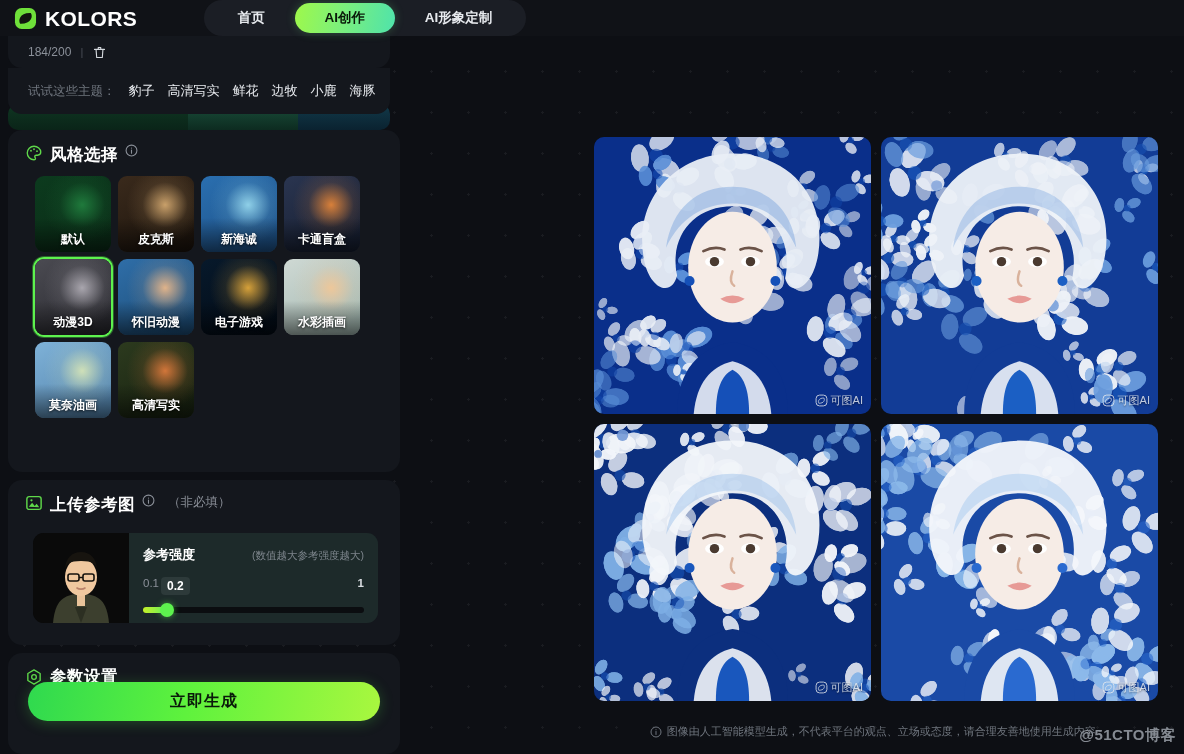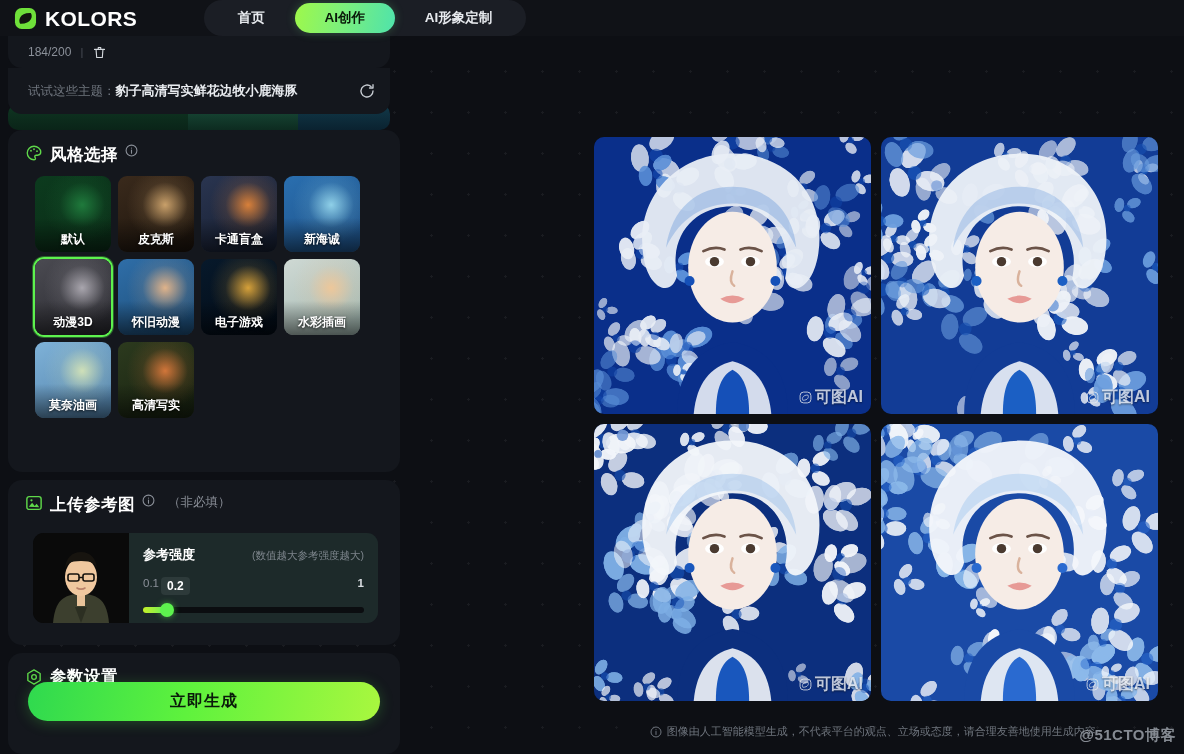--- a/index.html
+++ b/index.html
@@ -72,21 +72,21 @@
   .themes-row {
     position: absolute; left: 8px; top: 68px; width: 382px; height: 46px;
     background: #14171d;
     border-bottom-left-radius: 14px; border-bottom-right-radius: 14px;
     display: flex; align-items: center;
     padding: 0 14px 0 20px;
     z-index: 11;
   }
   .themes-label { color: #6f757e; font-size: 12.5px; white-space: nowrap; }
   .theme-chip {
-    color: #e9ecf0; font-size: 13px; font-weight: bold; 
+    color: #e9ecf0; font-size: 13px; font-weight: normal; margin-left: 13px;
     cursor: pointer; white-space: nowrap;
   }
   .refresh-ico { margin-left: auto; width: 18px; height: 18px; cursor: pointer; }
 
   
   .carousel-sliver {
     position: absolute; left: 8px; top: 104px; width: 382px; height: 26px;
     border-radius: 10px; overflow: hidden; z-index: 5;
   }
   .carousel-sliver i { position: absolute; top: 0; height: 26px; display: block; }
@@ -195,21 +195,21 @@
   }
   .result-card {
     position: relative; border-radius: 10px; overflow: hidden; cursor: pointer;
     background: #0b1630;
   }
   .result-card .wm {
     position: absolute; right: 8px; bottom: 6px;
     display: flex; align-items: center; gap: 3px;
     opacity: .82; pointer-events: none;
   }
-  .wm-txt { color: #e7eaee; font-size: 16px; font-weight: bold; text-shadow: 0 1px 2px rgba(0,0,0,.6); }
+  .wm-txt { color: #e7eaee; font-size: 11px; font-weight: normal; text-shadow: 0 1px 2px rgba(0,0,0,.6); }
 
   .footer-note {
     position: absolute; left: 594px; top: 724px; width: 564px;
     display: flex; align-items: center; justify-content: center; gap: 5px;
     color: #6f757e; font-size: 11px;
   }
   .watermark {
     position: absolute; right: 8px; top: 726px;
     color: #9aa0a8; font-size: 15px; font-weight: bold; letter-spacing: .5px;
     opacity: .85;
@@ -287,28 +287,28 @@
         <div class="thumb" style="background: radial-gradient(circle at 62% 38%, rgb(31, 122, 60) 0%, rgba(31, 122, 60, 0.133) 34%, transparent 58%), linear-gradient(150deg, rgb(12, 59, 30) 0%, rgb(10, 42, 22) 100%);"></div>
         <div class="thumb" style="background: linear-gradient(transparent 55%, rgba(0, 0, 0, 0.55) 100%);"></div>
         <div class="cap">默认</div>
       </div>
       <div class="style-card">
         <div class="thumb" style="background: radial-gradient(circle at 62% 38%, rgb(201, 160, 106) 0%, rgba(201, 160, 106, 0.133) 34%, transparent 58%), linear-gradient(150deg, rgb(58, 42, 28) 0%, rgb(26, 18, 11) 100%);"></div>
         <div class="thumb" style="background: linear-gradient(transparent 55%, rgba(0, 0, 0, 0.55) 100%);"></div>
         <div class="cap">皮克斯</div>
       </div>
       <div class="style-card">
+        <div class="thumb" style="background: radial-gradient(circle at 62% 38%, rgb(143, 208, 232) 0%, rgba(143, 208, 232, 0.133) 34%, transparent 58%), linear-gradient(150deg, rgb(42, 111, 176) 0%, rgb(29, 79, 132) 100%);"></div>
+        <div class="thumb" style="background: linear-gradient(transparent 55%, rgba(0, 0, 0, 0.55) 100%);"></div>
+        <div class="cap">新海诚</div>
+      </div>
+      <div class="style-card">
         <div class="thumb" style="background: radial-gradient(circle at 62% 38%, rgb(216, 128, 58) 0%, rgba(216, 128, 58, 0.133) 34%, transparent 58%), linear-gradient(150deg, rgb(42, 53, 80) 0%, rgb(20, 28, 46) 100%);"></div>
         <div class="thumb" style="background: linear-gradient(transparent 55%, rgba(0, 0, 0, 0.55) 100%);"></div>
         <div class="cap">卡通盲盒</div>
-      </div>
-      <div class="style-card">
-        <div class="thumb" style="background: radial-gradient(circle at 62% 38%, rgb(143, 208, 232) 0%, rgba(143, 208, 232, 0.133) 34%, transparent 58%), linear-gradient(150deg, rgb(42, 111, 176) 0%, rgb(29, 79, 132) 100%);"></div>
-        <div class="thumb" style="background: linear-gradient(transparent 55%, rgba(0, 0, 0, 0.55) 100%);"></div>
-        <div class="cap">新海诚</div>
       </div>
       <div class="style-card selected">
         <div class="thumb" style="background: radial-gradient(circle at 62% 38%, rgb(169, 166, 174) 0%, rgba(169, 166, 174, 0.133) 34%, transparent 58%), linear-gradient(150deg, rgb(75, 75, 82) 0%, rgb(38, 38, 44) 100%);"></div>
         <div class="thumb" style="background: linear-gradient(transparent 55%, rgba(0, 0, 0, 0.55) 100%);"></div>
         <div class="cap">动漫3D</div>
       </div>
       <div class="style-card">
         <div class="thumb" style="background: radial-gradient(circle at 62% 38%, rgb(224, 179, 138) 0%, rgba(224, 179, 138, 0.133) 34%, transparent 58%), linear-gradient(150deg, rgb(47, 110, 168) 0%, rgb(27, 74, 115) 100%);"></div>
         <div class="thumb" style="background: linear-gradient(transparent 55%, rgba(0, 0, 0, 0.55) 100%);"></div>
         <div class="cap">怀旧动漫</div>

